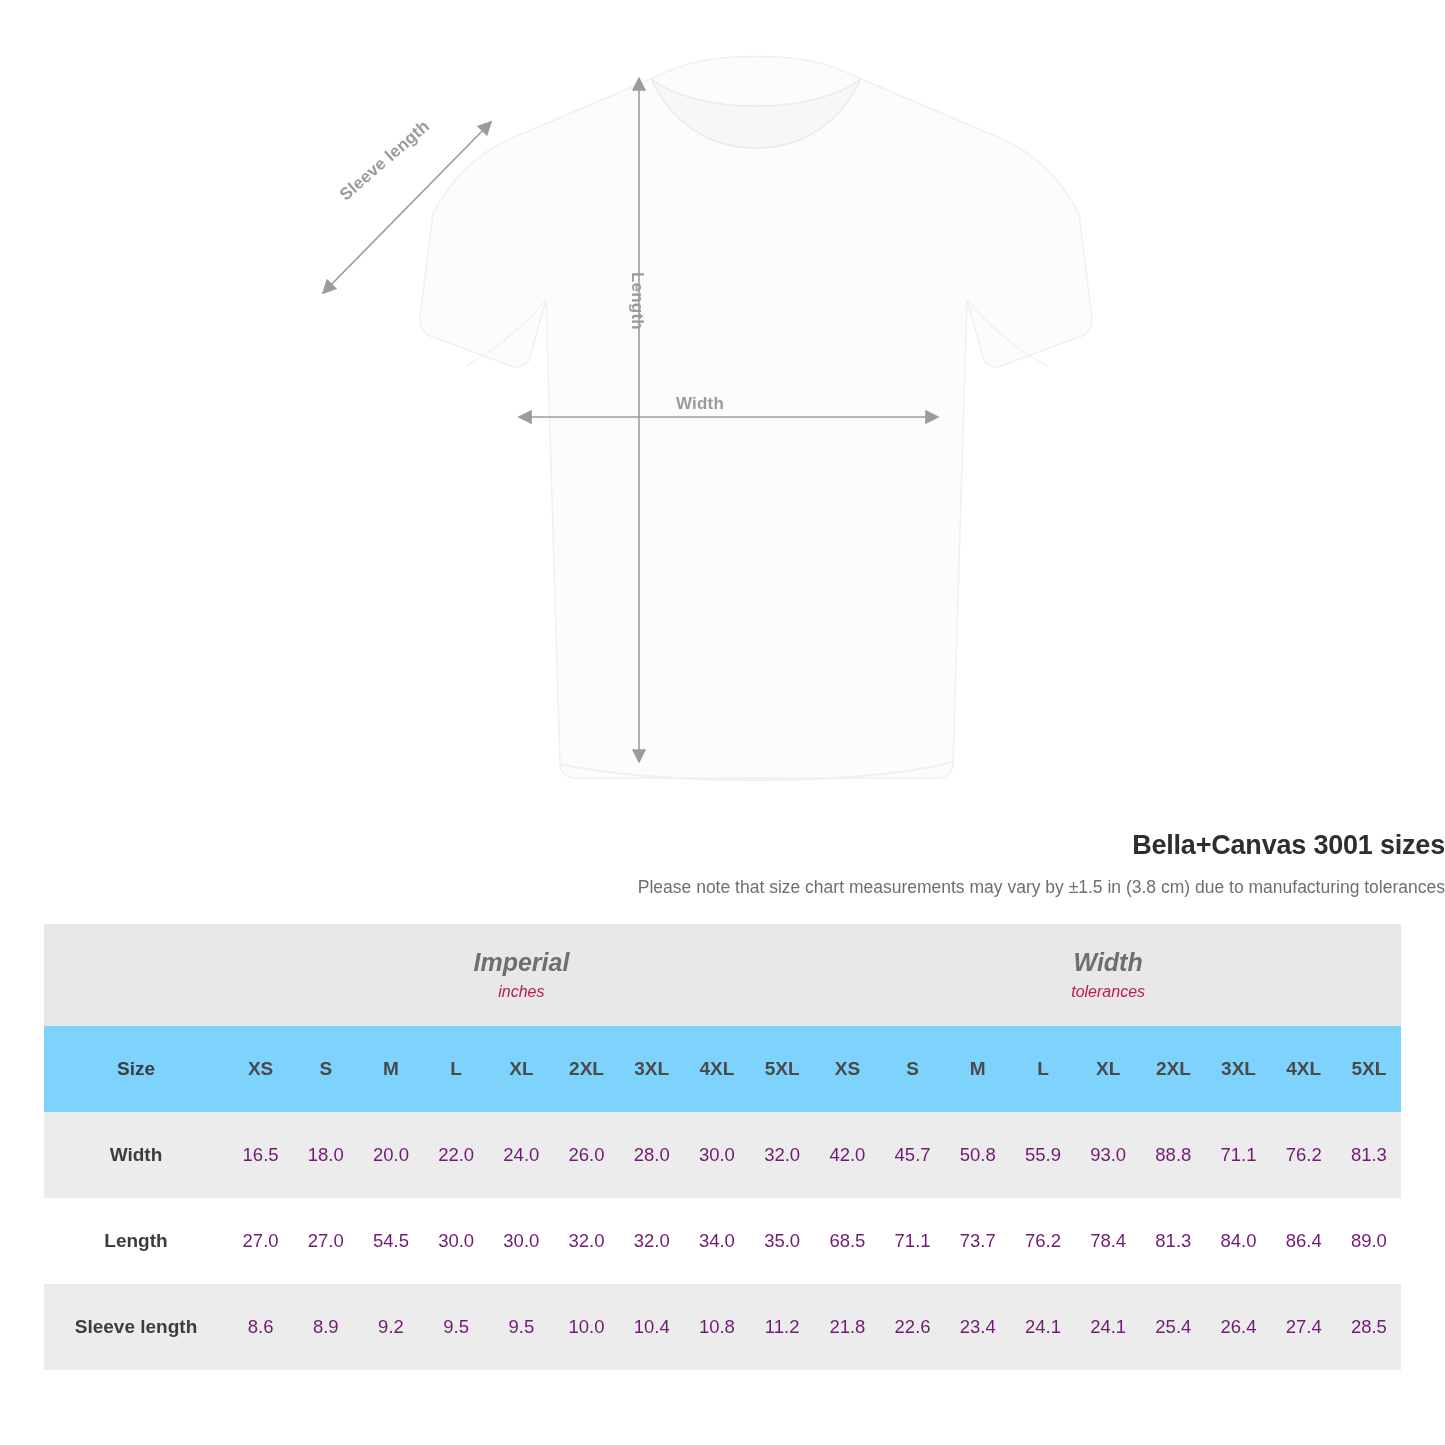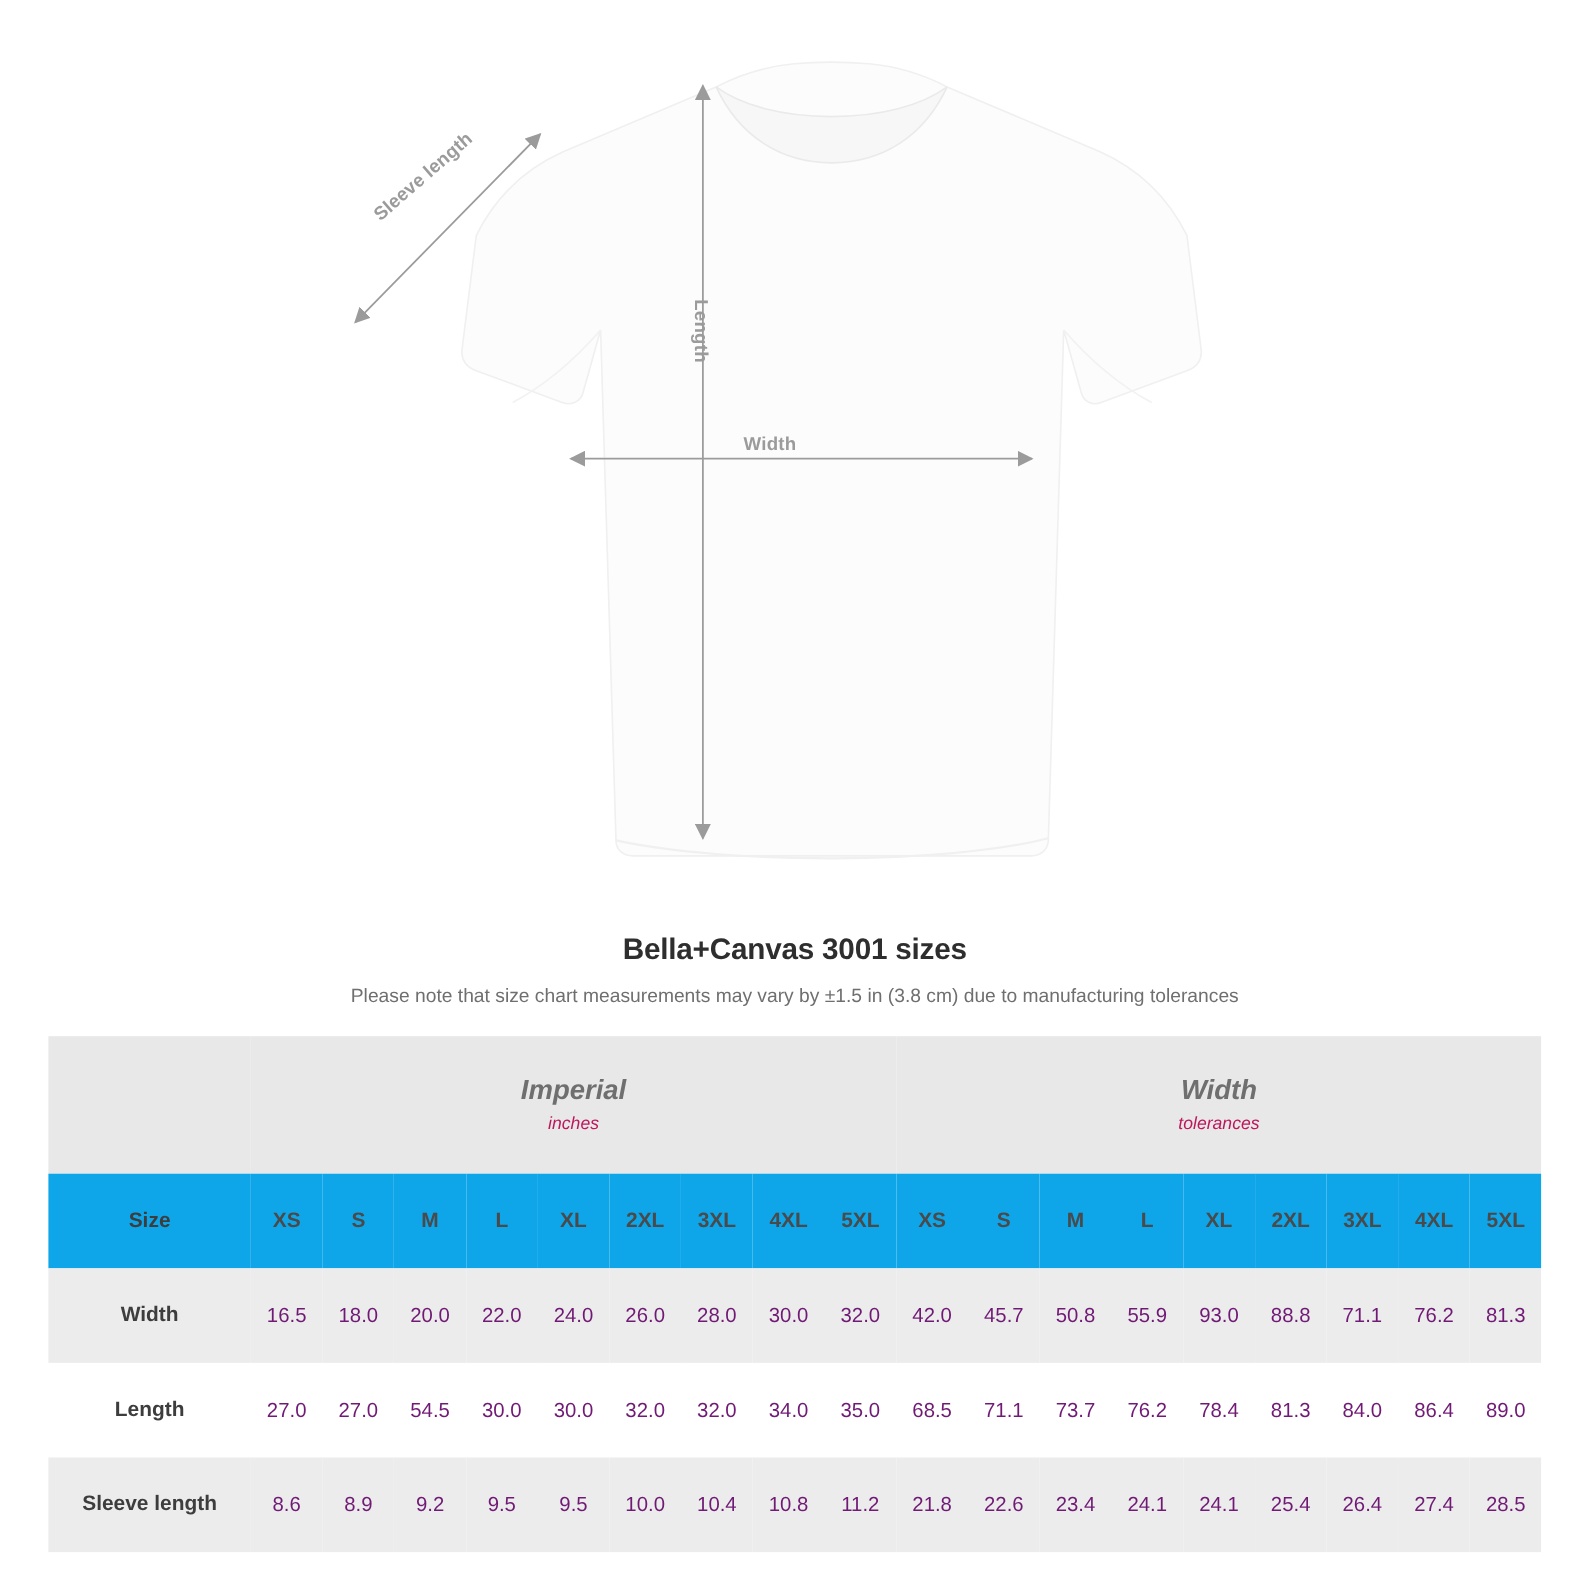--- a/index.html
+++ b/index.html
@@ -54,22 +54,21 @@
     transform: rotate(90deg);
     transform-origin: left top;
   }
   .label-width {
     left: 676px;
     top: 394px;
   }
 
   
   .heading-block {
-    text-align: center;
-    margin-top: 18px;
+    text-align: right;
   }
   .chart-title {
     font-size: 27px;
     font-weight: bold;
     color: #2e2e2e;
     margin: 0;
     letter-spacing: -0.2px;
   }
   .chart-note {
     font-size: 17.5px;
@@ -88,39 +87,39 @@
     table-layout: fixed;
   }
   table.size-table td,
   table.size-table th {
     border: 0;
     text-align: center;
     vertical-align: middle;
   }
   .unit-row td {
     background: #e8e8e8;
-    height: 125px;
+    height: 102px;
     padding: 0;
   }
   .unit-name {
     font-size: 25px;
     font-style: italic;
     font-weight: bold;
     color: #6f6f6f;
     line-height: 1.1;
   }
   .unit-sub {
     font-size: 16px;
     font-style: italic;
     color: #be185d;
     margin-top: 7px;
   }
 
   .head-row td {
-    background: #0ea5e9;
+    background: #7dd3fc;
     height: 84px;
     font-size: 19px;
     font-weight: bold;
     color: #4a4a4a;
   }
   .head-row td.rowhead {
     font-size: 19px;
   }
 
   .data-row td {

